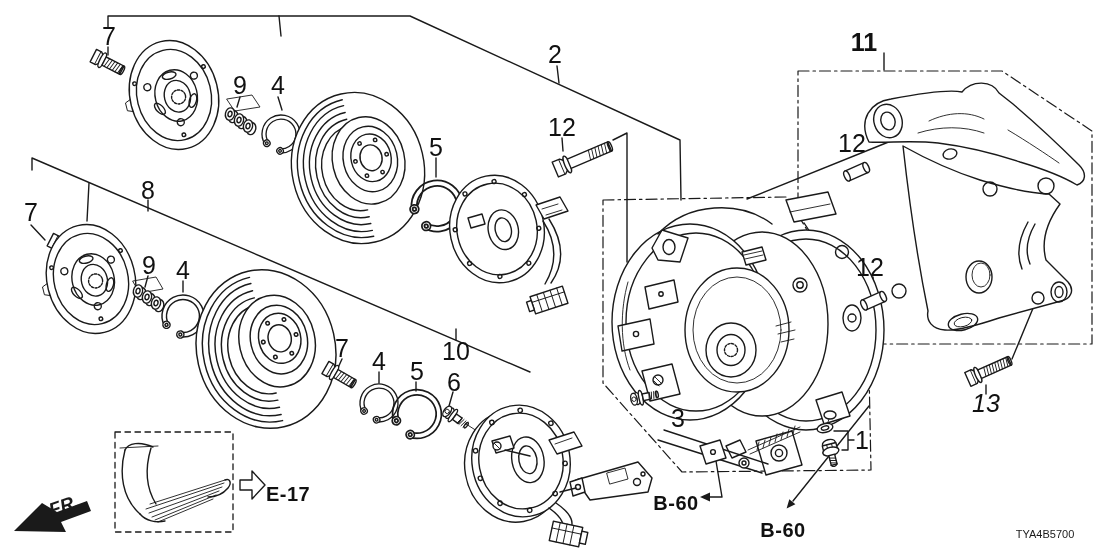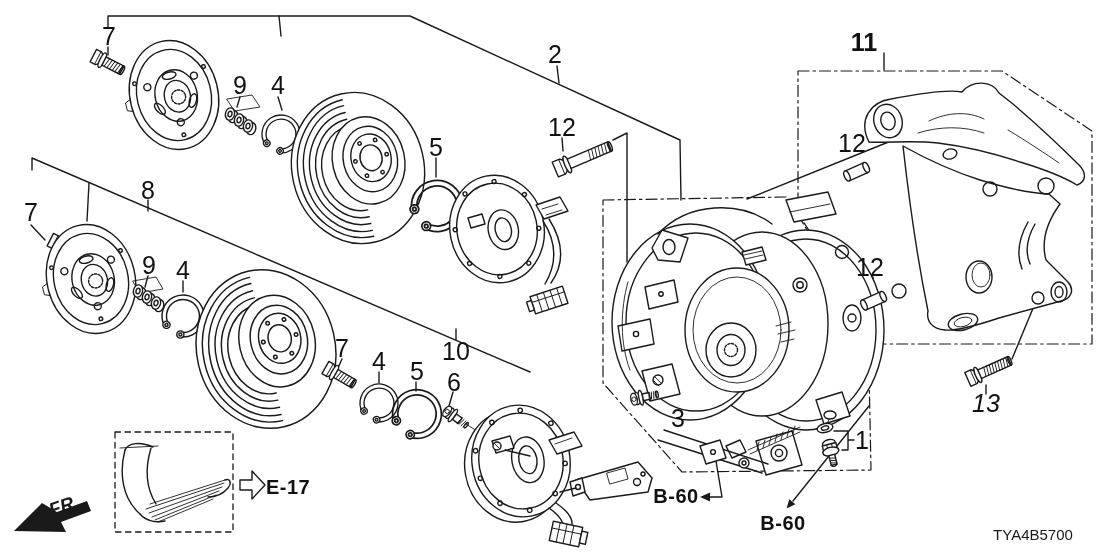--- a/index.html
+++ b/index.html
@@ -8,22 +8,22 @@
   .stage svg{position:absolute;left:0;top:0;}
   svg *{fill:none;stroke:#1a1a1a;stroke-width:1.4;stroke-linecap:round;stroke-linejoin:round;}
   svg .f{fill:#ffffff;}
   svg .blk{fill:#1a1a1a;stroke:none;}
   svg .thin{stroke-width:0.9;}
   svg .dd{stroke-dasharray:11 4 2.5 4;stroke-width:1.2;}
   svg .dsh{stroke-dasharray:5.5 4.5;stroke-width:1.3;}
   .label-layer{position:absolute;left:0;top:0;width:100%;height:100%;}
   .co{position:absolute;transform:translate(-50%,-50%);font-size:25px;line-height:1;
       color:#111;white-space:nowrap;}
-  .co.ref{font-weight:bold;font-size:20px;letter-spacing:0.5px;}
-  .code{position:absolute;transform:translate(-50%,-50%);font-size:15px;white-space:nowrap;}
+  .co.ref{font-weight:bold;font-size:20px;letter-spacing:0.5px;margin-top:7px;}
+  .code{position:absolute;transform:translate(-50%,-50%);font-size:11px;white-space:nowrap;margin-left:12px;}
   .fr{position:absolute;transform:translate(-50%,-50%) rotate(-19deg);
       font-weight:bold;font-style:italic;font-size:19px;white-space:nowrap;}
 </style>
 </head>
 <body>
 
 <div class="stage">
 <svg width="1108" height="554" viewBox="0 0 1108 554">
 
   <defs>

